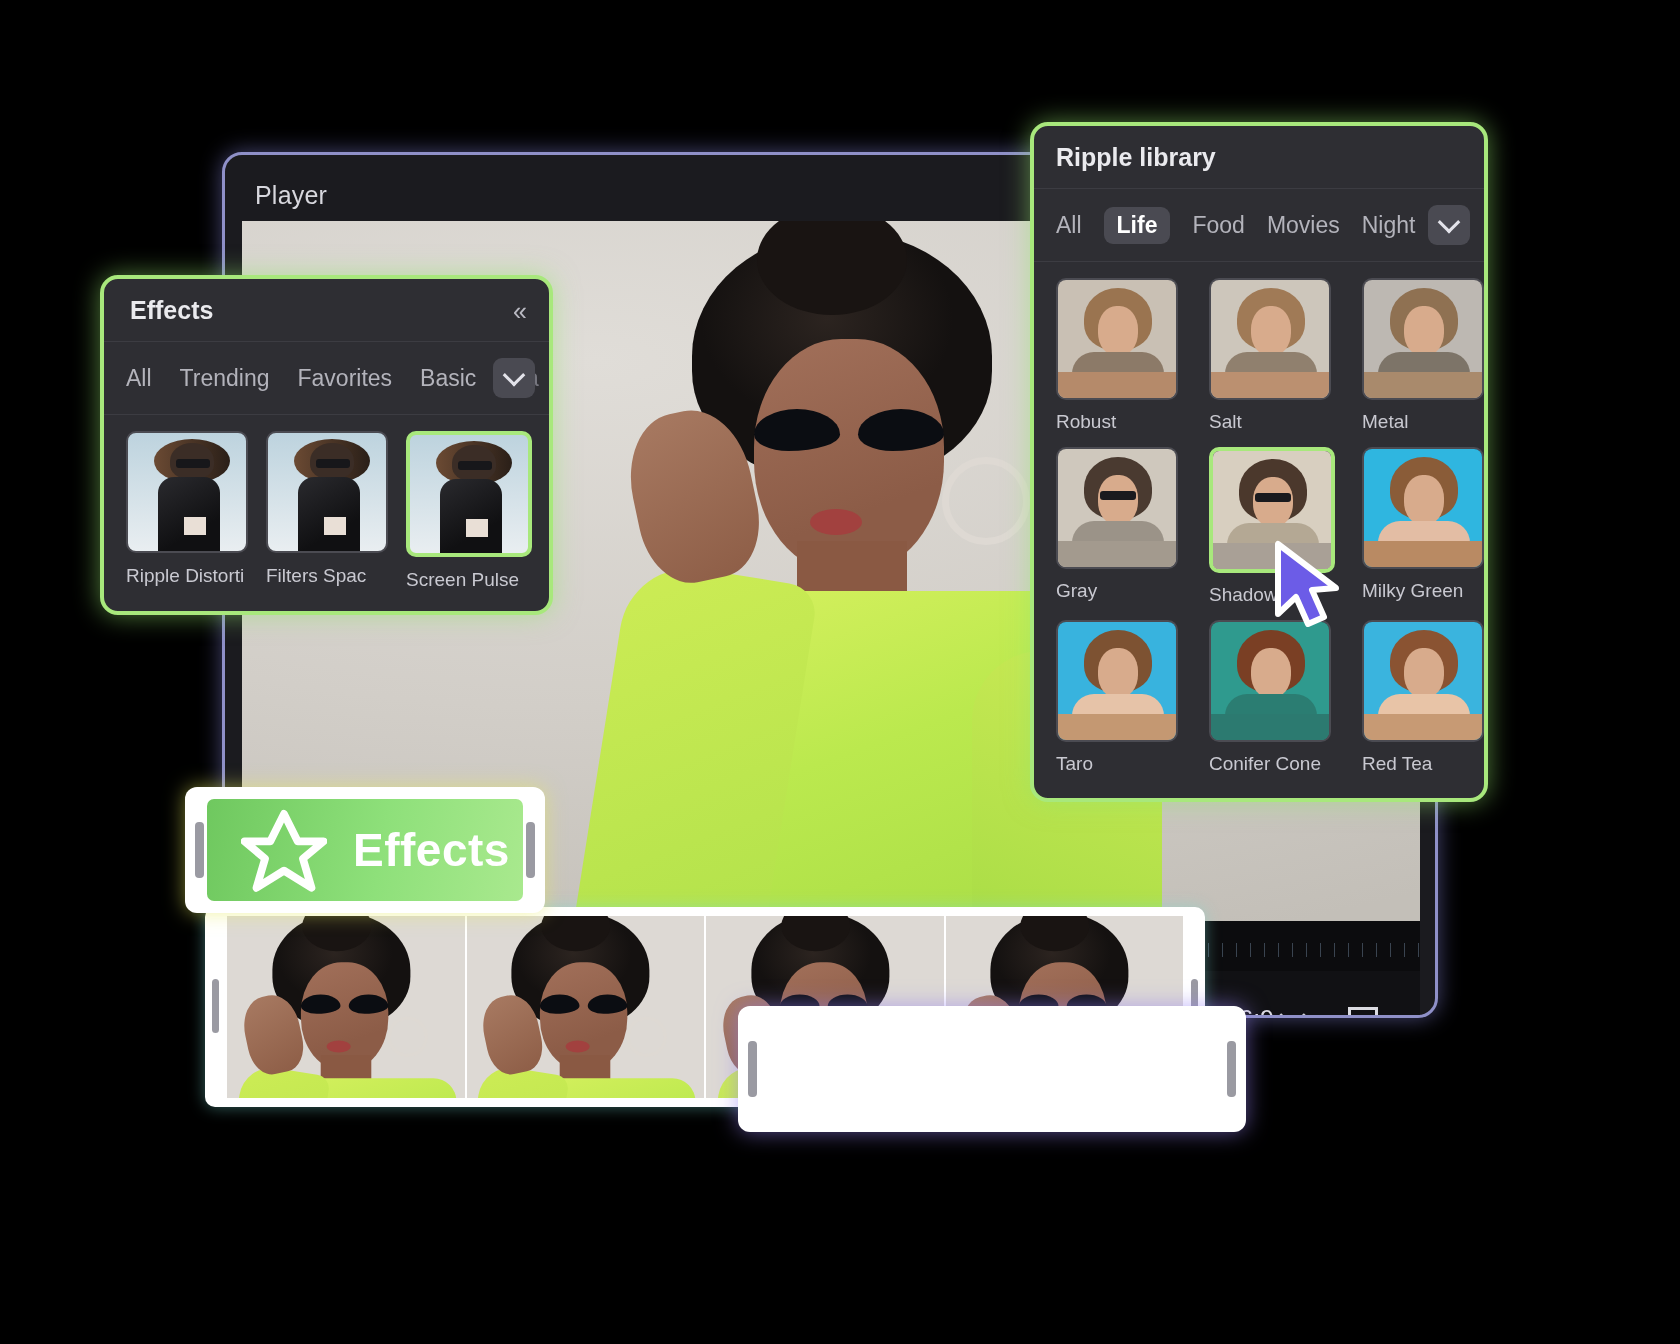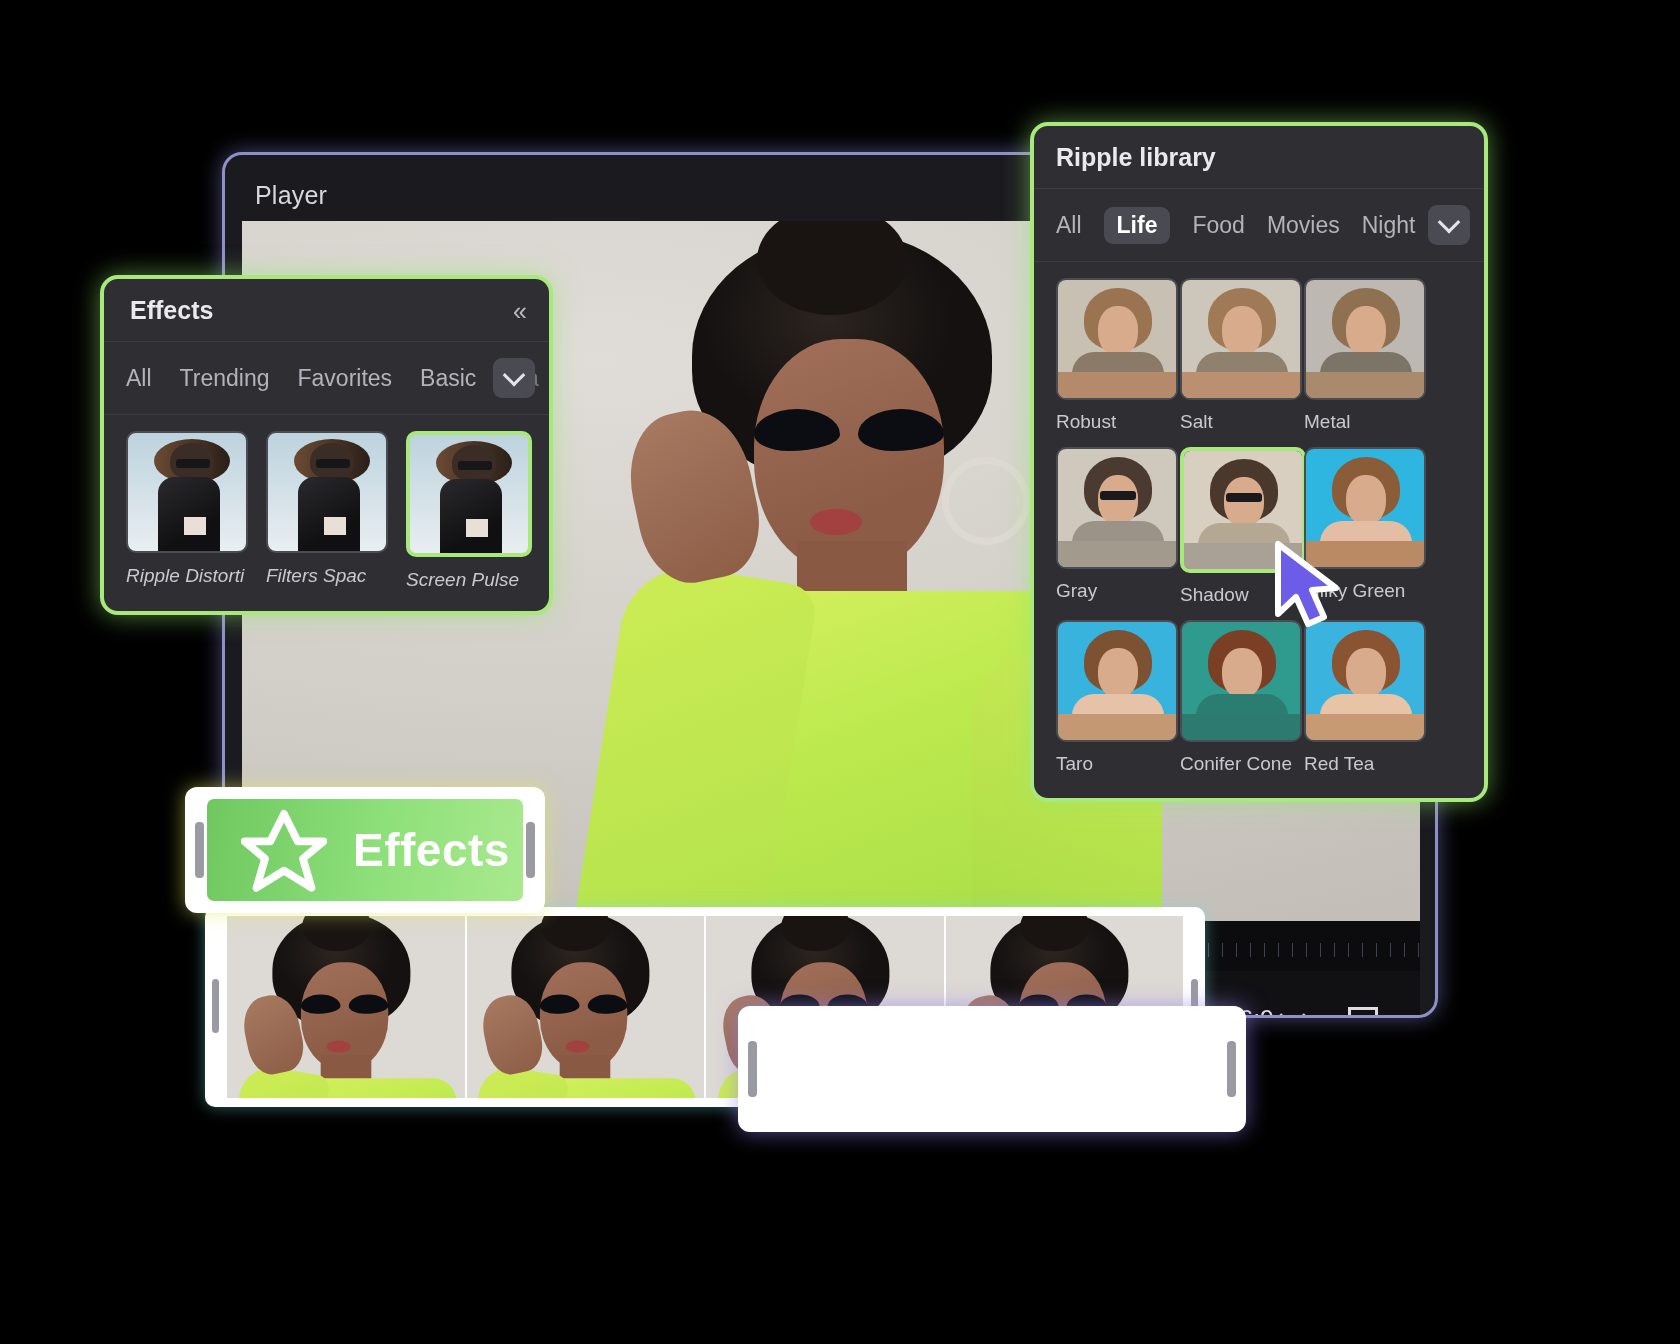--- a/index.html
+++ b/index.html
@@ -90,21 +90,21 @@
   .collapse-icon{position:absolute;right:22px;top:20px;font-size:25px;color:#b9b9c2;line-height:1;}
   .ep-tabs{position:relative;height:72px;border-bottom:1px solid #3c3c42;display:flex;align-items:center;
      padding-left:22px;gap:28px;}
   .ep-tabs .tab{font-size:23px;color:#b3b3bb;white-space:nowrap;}
   .ep-tabs .tab.muted{color:#76767f;}
   .tab-more{position:absolute;right:14px;top:16px;width:42px;height:40px;border-radius:9px;background:#4a4a52;
      display:flex;align-items:center;justify-content:center;}
   .chev{width:13px;height:13px;border-right:3px solid #e3e3ea;border-bottom:3px solid #e3e3ea;
      transform:rotate(45deg) translate(-2px,-2px);}
   .ep-grid{display:flex;gap:17px;padding:16px 0 0 22px;}
-  .ep-item{width:123px;font-style:italic;}
+  .ep-item{width:123px;}
   .ep-thumb{width:118px;height:118px;border-radius:10px;overflow:hidden;position:relative;
      border:2px solid #4b4b52;background:linear-gradient(180deg,#bdd3de 0%,#e9eef1 100%);}
   .ep-thumb.sel{border:4px solid #a8e87c;}
   .ep-label{margin-top:12px;font-size:19px;color:#c9c9d1;white-space:nowrap;overflow:hidden;}
   
   .rg{position:absolute;inset:0;}
   .rg .h{position:absolute;left:42px;top:10px;width:44px;height:36px;border-radius:50% 50% 40% 40%;background:#3b2d26;}
   .rg .hair{position:absolute;left:26px;top:6px;width:76px;height:44px;border-radius:50%;
      background:linear-gradient(90deg,#6b4a33,#2a1f18);}
   .rg .g{position:absolute;left:48px;top:26px;width:34px;height:9px;background:#17171a;border-radius:3px;}
@@ -118,21 +118,21 @@
     background:#2e2e33;border-radius:18px;border:4px solid #a8e87c;
     box-shadow:0 0 26px rgba(150,230,110,.55);overflow:hidden;
   }
   .fp-head{height:62px;border-bottom:1px solid #3c3c42;position:relative;}
   .fp-title{position:absolute;left:22px;top:17px;font-size:25px;color:#eaeaee;font-weight:600;}
   .fp-tabs{position:relative;height:72px;border-bottom:1px solid #3c3c42;display:flex;align-items:center;
      padding-left:22px;gap:22px;}
   .fp-tabs .tab{font-size:23px;color:#b3b3bb;white-space:nowrap;}
   .fp-tabs .tab.active{color:#fff;font-weight:600;background:#4a4a52;border-radius:9px;padding:5px 13px;}
   .fp-tabs .tab.muted{color:#76767f;}
-  .fp-grid{display:flex;flex-wrap:wrap;gap:14px 2px;padding:16px 0 0 22px;}
+  .fp-grid{display:flex;flex-wrap:wrap;gap:14px 14px;padding:16px 0 0 22px;justify-content:space-between;}
   .fp-item{width:122px;}
   .fp-thumb{width:118px;height:118px;border-radius:10px;overflow:hidden;position:relative;
      border:2px solid #4b4b52;}
   .fp-thumb.sel{border:4px solid #a8e87c;}
   .fp-label{margin-top:11px;font-size:19px;color:#c9c9d1;white-space:nowrap;}
   
   .pt{position:absolute;inset:0;}
   .pt .bg{position:absolute;inset:0;}
   .pt .hairp{position:absolute;left:26px;top:8px;width:68px;height:62px;border-radius:50% 50% 42% 42%;}
   .pt .facep{position:absolute;left:40px;top:26px;width:40px;height:50px;border-radius:46%;background:#d8ab8c;}

